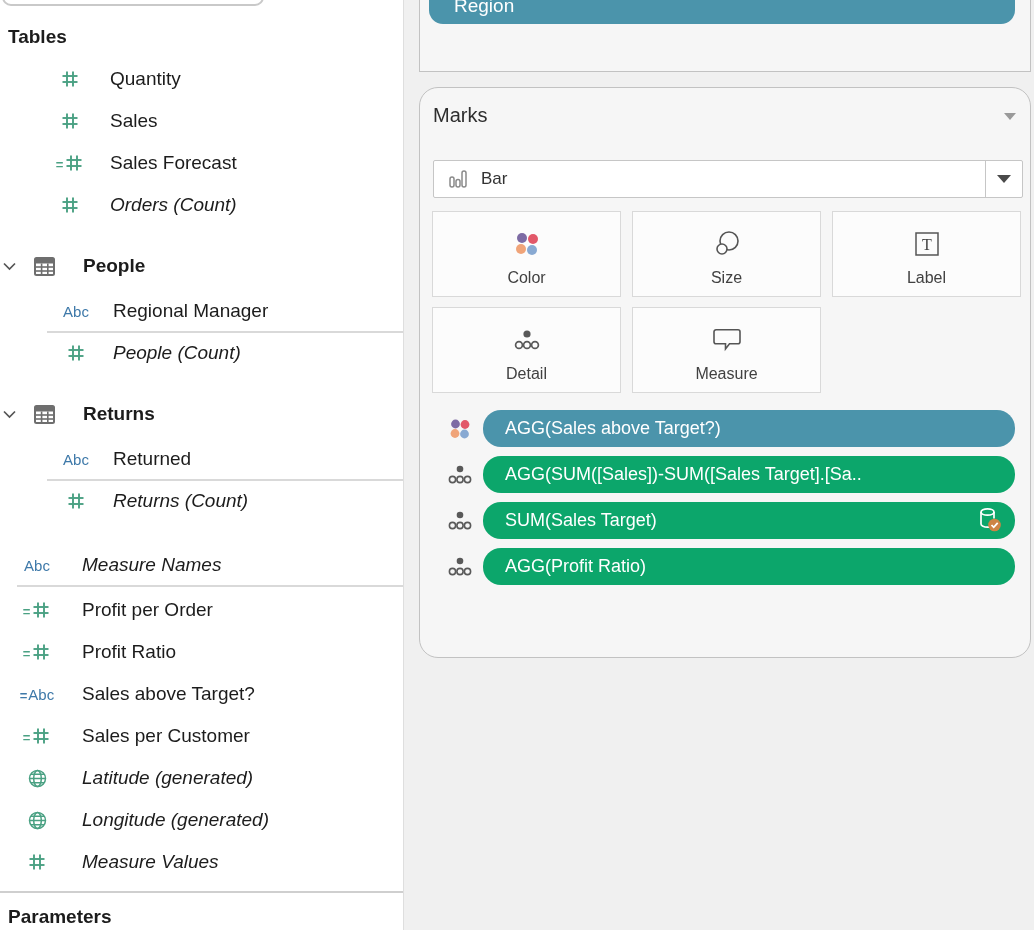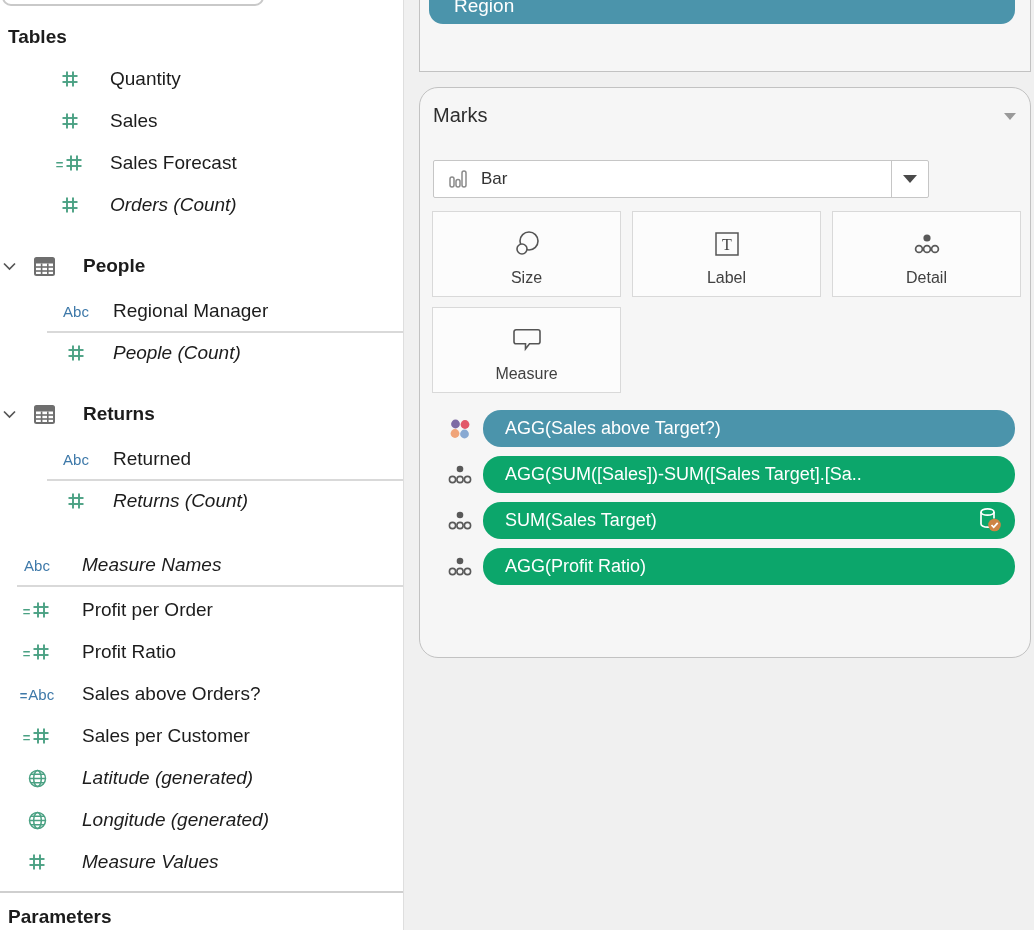--- a/index.html
+++ b/index.html
@@ -39,21 +39,21 @@
   .card{position:absolute;background:#f6f6f6;border:1px solid #c2c2c2;box-sizing:border-box;}
   .shelf-card{left:419px;top:-20px;width:612px;height:92px;}
   .shelf-pill{position:absolute;left:9px;top:6px;width:586px;height:37px;border-radius:14px;
               display:flex;align-items:center;color:#fff;font-size:19px;padding-left:25px;
               box-sizing:border-box;}
   .marks-card{left:419px;top:87px;width:612px;height:571px;border-radius:19px;}
   .marks-title{position:absolute;left:13px;top:16px;font-size:20px;color:#2e2e2e;}
   .collapse-tri{position:absolute;right:14px;top:25px;width:0;height:0;
                 border-left:6px solid transparent;border-right:6px solid transparent;
                 border-top:7px solid #9a9a9a;}
-  .mark-dd{position:absolute;left:13px;top:72px;width:496px;height:38px;background:#fff;
+  .mark-dd{position:absolute;left:13px;top:72px;width:590px;height:38px;background:#fff;
            border:1px solid #c6c6c6;border-radius:2px;box-sizing:border-box;
            display:flex;align-items:center;}
   .mark-dd .ddicon{margin-left:14px;display:flex;}
   .mark-dd .ddtext{margin-left:13px;font-size:17px;color:#333;}
   .dd-arrow-box{position:absolute;right:0;top:0;width:36px;height:36px;
                 border-left:1px solid #c6c6c6;display:flex;align-items:center;justify-content:center;}
   .dd-arrow{width:0;height:0;border-left:7px solid transparent;border-right:7px solid transparent;
             border-top:8px solid #4a4a4a;}
   .btn-grid{position:absolute;left:12px;top:123px;display:grid;
             grid-template-columns:189px 189px 189px;grid-auto-rows:86px;gap:10px 11px;}
@@ -255,21 +255,21 @@
           </svg>
       </span>
       <span class="flabel">Profit Ratio</span>
     </div>
 
     <div class="row ind-rt">
       <span class="iconbox">
         <span class="eq bl">=</span>
           <span class="abc">Abc</span>
       </span>
-      <span class="flabel">Sales above Orders?</span>
+      <span class="flabel">Sales above Target?</span>
     </div>
 
     <div class="row ind-rt">
       <span class="iconbox">
         <span class="eq gr">=</span>
         <svg width="20" height="20" viewBox="0 0 20 20">
             <g stroke="#4aa183" stroke-width="1.9" fill="none">
               <line x1="7" y1="2.5" x2="7" y2="17.5"></line>
               <line x1="13" y1="2.5" x2="13" y2="17.5"></line>
               <line x1="2.5" y1="7" x2="17.5" y2="7"></line>
@@ -342,20 +342,31 @@
             <rect x="14" y="2" width="4" height="16" rx="2"></rect>
           </svg>
       </span>
       <span class="ddtext">Bar</span>
       <span class="dd-arrow-box">
         <span class="dd-arrow"></span>
       </span>
     </div>
 
     <div class="btn-grid">
+      <div class="mbtn">
+        <span class="micon">
+          <svg width="32" height="32" viewBox="0 0 32 32">
+              <circle cx="11" cy="10" r="5" fill="#7d6ba4"></circle>
+              <circle cx="22" cy="11" r="5" fill="#e25869"></circle>
+              <circle cx="10" cy="21" r="5" fill="#f0a479"></circle>
+              <circle cx="21" cy="22" r="5" fill="#88a9d2"></circle>
+            </svg>
+        </span>
+        <span class="mlabel">Color</span>
+      </div>
       <div class="mbtn">
         <span class="micon">
           <svg width="32" height="32" viewBox="0 0 32 32">
               <circle cx="18" cy="13" r="9" fill="#fcfcfc" stroke="#555" stroke-width="1.6"></circle>
               <circle cx="11" cy="21" r="5" fill="#fcfcfc" stroke="#555" stroke-width="1.6"></circle>
             </svg>
         </span>
         <span class="mlabel">Size</span>
       </div>
       <div class="mbtn">

